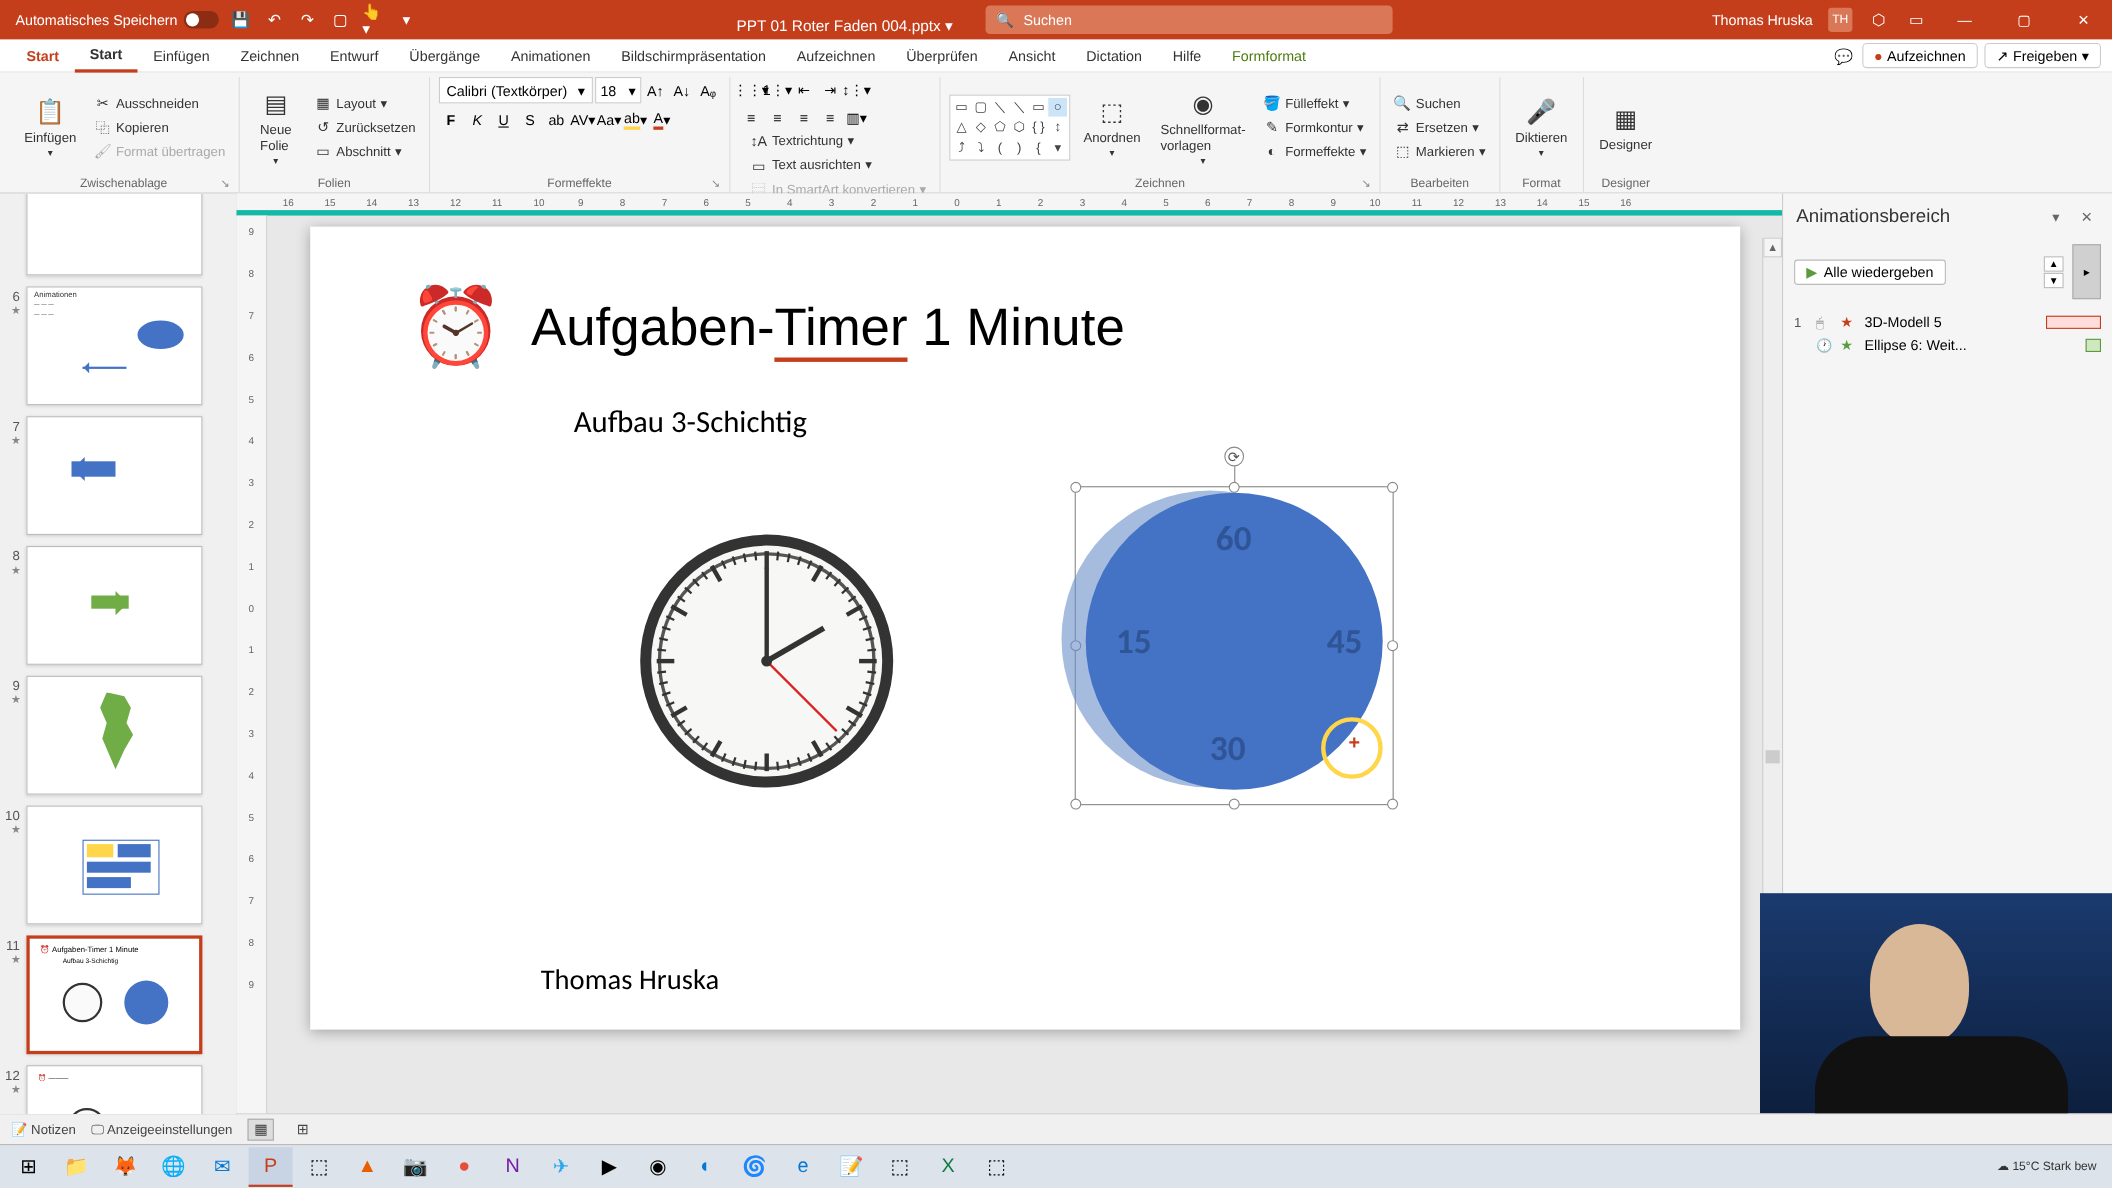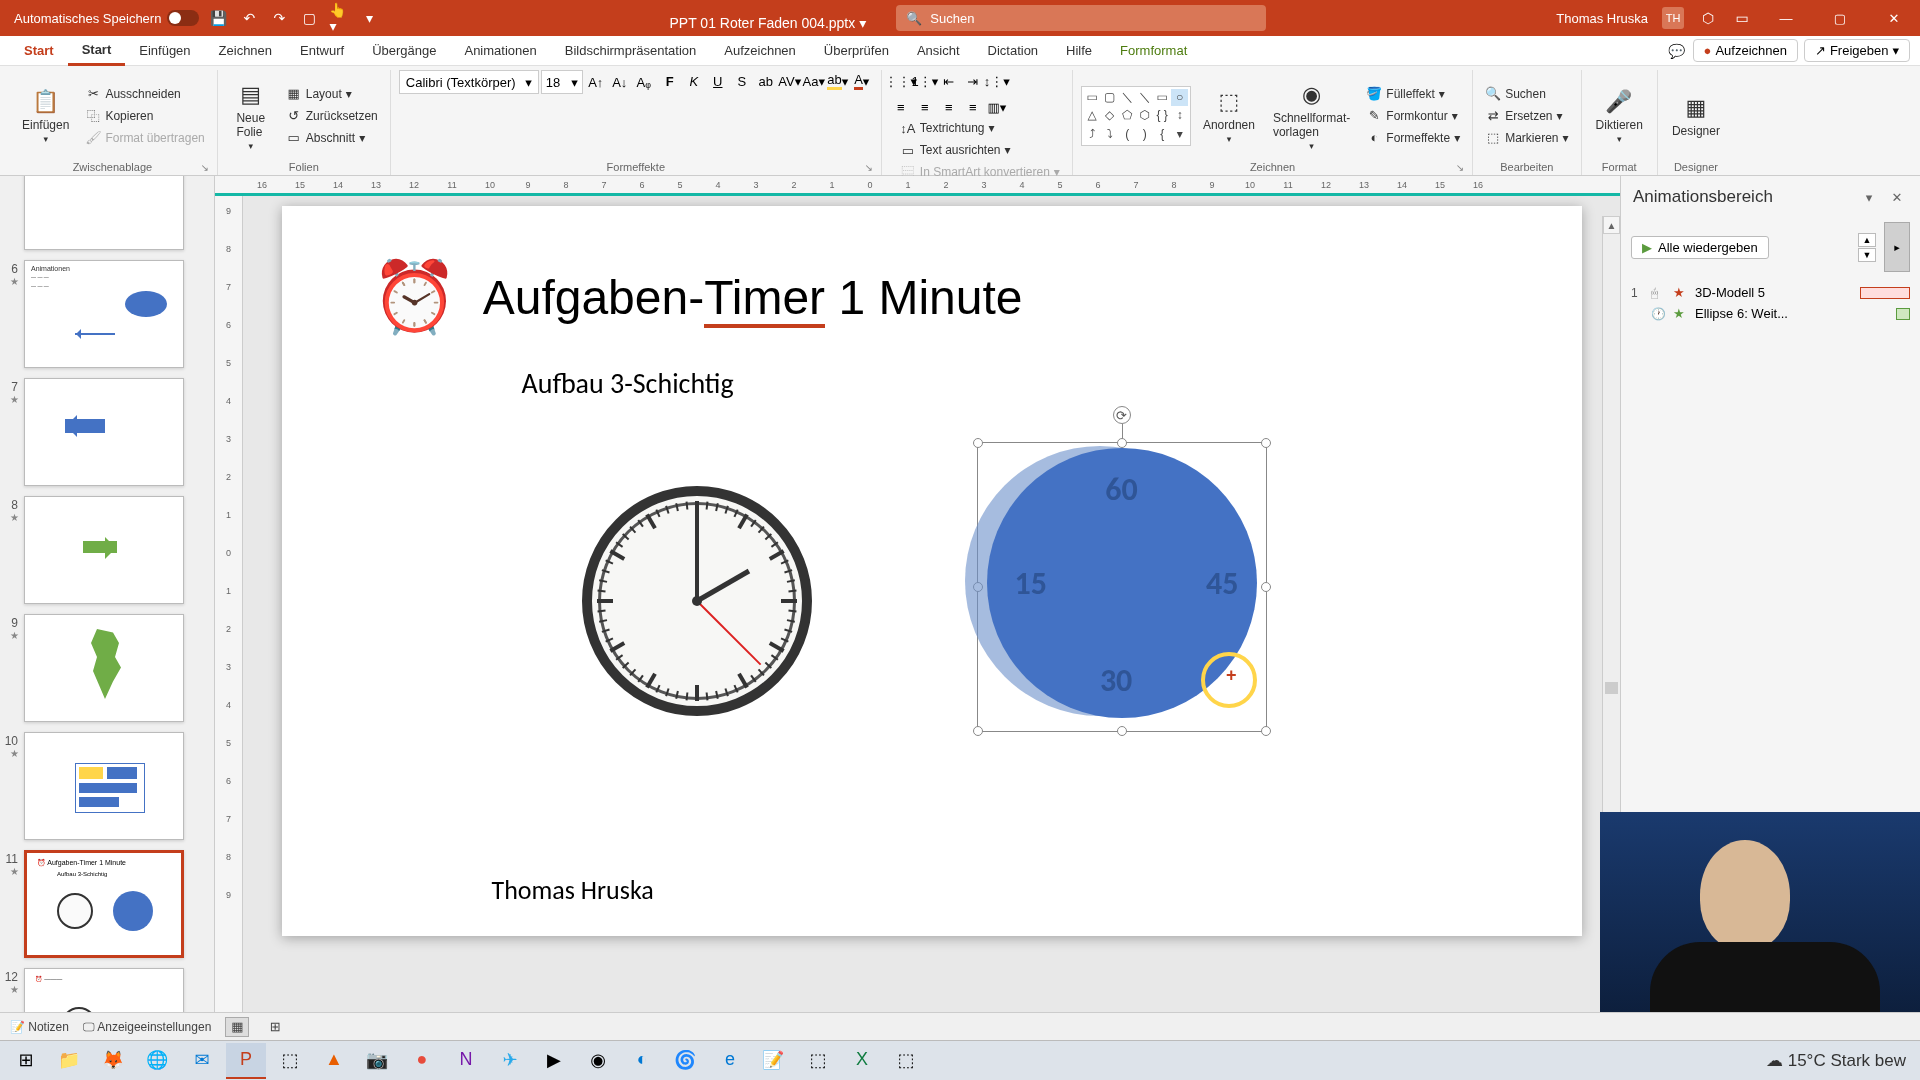--- a/index.html
+++ b/index.html
@@ -57,21 +57,21 @@
 .slide-panel { width: 215px; background: #f0f0f0; overflow-y: auto; border-right: 1px solid #ccc; padding: 6px 8px 6px 4px; position: relative; }
 .slide-panel::-webkit-scrollbar { width: 18px; }
 .thumb-wrap { display: flex; gap: 6px; margin-bottom: 10px; }
 .thumb-num { width: 14px; font-size: 12px; color: #555; text-align: right; padding-top: 2px; position: relative; }
 .thumb-star { position: absolute; top: 16px; left: 6px; font-size: 10px; color: #888; }
 .thumb { width: 160px; height: 108px; background: #fff; border: 1px solid #bbb; box-shadow: 0 1px 3px rgba(0,0,0,0.15); position: relative; overflow: hidden; }
 .thumb.active { border: 3px solid #c43e1c; }
 
 
 .canvas-area { flex: 1; display: flex; flex-direction: column; background: #e8e8e8; position: relative; }
-.ruler-h { height: 20px; background: #f5f5f5; border-bottom: 3px solid #14b8a6; display: flex; align-items: center; font-size: 9px; color: #666; padding-left: 28px; overflow: hidden; }
+.ruler-h { height: 20px; background: #f5f5f5; border-bottom: 5px solid #14b8a6; display: flex; align-items: center; font-size: 9px; color: #666; padding-left: 28px; overflow: hidden; }
 .ruler-h span { display: inline-block; width: 38px; text-align: center; }
 .canvas-inner { flex: 1; display: flex; }
 .ruler-v { width: 28px; background: #f5f5f5; border-right: 1px solid #ccc; display: flex; flex-direction: column; align-items: center; font-size: 9px; color: #666; padding-top: 10px; }
 .ruler-v span { display: block; height: 38px; }
 .slide-stage { flex: 1; display: flex; align-items: flex-start; justify-content: center; padding: 10px 20px; overflow: hidden; position: relative; }
 .slide { width: 1300px; height: 730px; background: #fff; box-shadow: 0 2px 12px rgba(0,0,0,0.3); position: relative; }
 
 
 .slide-title { position: absolute; top: 50px; left: 90px; display: flex; align-items: center; gap: 24px; }
 .alarm-icon { font-size: 70px; }
@@ -146,21 +146,21 @@
 .statusbar { height: 28px; background: #f0f0f0; border-top: 1px solid #ccc; display: flex; align-items: center; font-size: 12px; color: #444; padding: 0 10px; }
 .statusbar .left { flex: 1; }
 .statusbar .right { display: flex; align-items: center; gap: 14px; }
 .view-btn { width: 24px; height: 20px; display: flex; align-items: center; justify-content: center; border: 1px solid transparent; font-size: 13px; }
 .view-btn.active { background: #ddd; border-color: #aaa; }
 
 
 .taskbar { height: 40px; background: #dde3ea; display: flex; align-items: center; padding: 0 6px; gap: 4px; border-top: 1px solid #bbb; }
 .task-icon { width: 40px; height: 36px; display: flex; align-items: center; justify-content: center; font-size: 18px; border-bottom: 2px solid transparent; }
 .task-icon.active { background: #c8d4e3; border-bottom-color: #c43e1c; }
-.taskbar .sys-tray { margin-left: auto; display: flex; align-items: center; gap: 10px; font-size: 17px; color: #333; padding-right: 8px; }
+.taskbar .sys-tray { margin-left: auto; display: flex; align-items: center; gap: 10px; font-size: 11px; color: #333; padding-right: 8px; }
 
 
 .th-text { font-size: 6px; line-height: 1.2; color: #333; padding: 4px; }
 .th-oval { position: absolute; border-radius: 50%; background: #4472c4; }
 .th-arrow-l { position: absolute; width: 40px; height: 14px; background: #4472c4; }
 .th-arrow-l::before { content: ""; position: absolute; left: -10px; top: -4px; border: 11px solid transparent; border-right-color: #4472c4; }
 .th-arrow-r { position: absolute; width: 40px; height: 14px; background: #70ad47; }
 .th-arrow-r::after { content: ""; position: absolute; right: -10px; top: -4px; border: 11px solid transparent; border-left-color: #70ad47; }
 .th-map { position: absolute; top: 14px; left: 60px; width: 40px; height: 70px; background: #70ad47; clip-path: polygon(30% 0, 70% 5%, 85% 20%, 75% 40%, 90% 55%, 70% 75%, 50% 100%, 35% 80%, 20% 60%, 30% 40%, 15% 20%); }
 .th-clock-small { position: absolute; border-radius: 50%; border: 2px solid #333; background: #fafafa; }
@@ -269,21 +269,21 @@
             <span class="ico">↺</span>
             <span>Zurücksetzen</span>
           </div>
         <div class="mini-btn"><span class="ico">▭</span><span>Abschnitt</span> ▾</div>
       </div>
     </div>
     <div class="group-label">Folien</div>
   </div>
 
   <div class="ribbon-group">
-    <div class="group-body" style="flex-direction:row; align-items:flex-start; gap:4px;">
+    <div class="group-body" style="flex-direction:column; align-items:flex-start; gap:4px;">
       <div class="fmt-row">
         <div class="font-select">
             <span>Calibri (Textkörper)</span>
             <span>▾</span>
           </div>
         <div class="size-select">
             <span>18</span>
             <span>▾</span>
           </div>
         <div class="fmt-btn">A↑</div>

